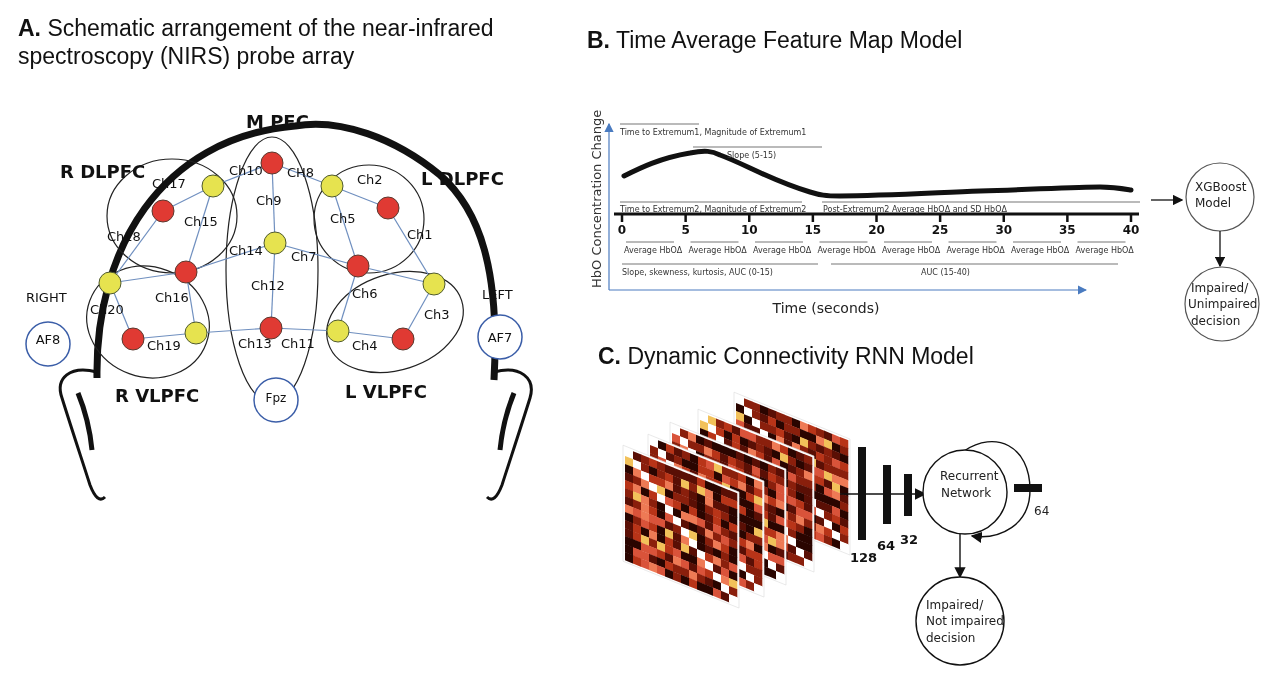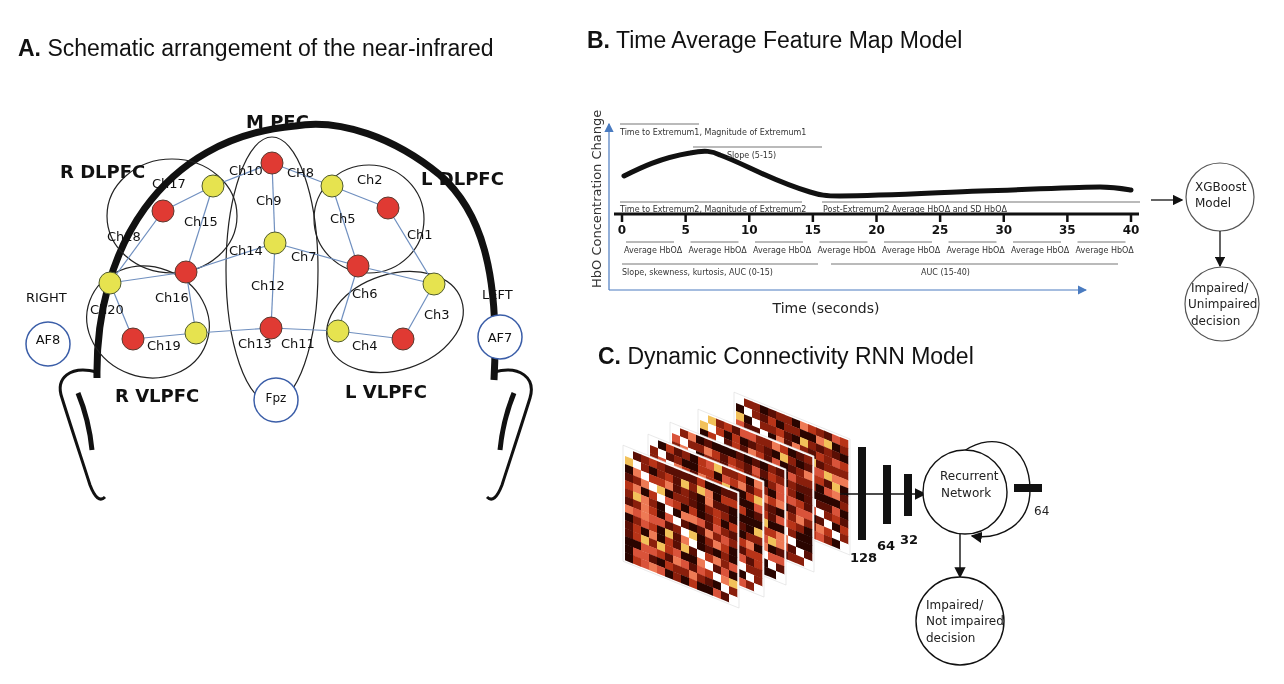--- a/index.html
+++ b/index.html
@@ -5,23 +5,24 @@
   html, body { margin: 0; padding: 0; background: #ffffff; }
   body { width: 1284px; height: 684px; position: relative; overflow: hidden; font-family: "Liberation Sans", sans-serif; color: #111; }
   .panel-title { position: absolute; font-family: "Liberation Sans", sans-serif; font-size: 23px; line-height: 28px; color: #111; }
   .panel-title b { font-weight: bold; }
   svg text { font-family: "DejaVu Sans", sans-serif; }
   #figure { position: absolute; left: 0; top: 0; }
 </style>
 </head>
 <body>
 
-<div class="panel-title" style="left:18px; top:34px;">
+<div class="panel-title" style="left:18px; top:14px;">
   <b>A.</b>
   <span>Schematic arrangement of the near-infrared</span><br>
+  <span>spectroscopy (NIRS) probe array</span>
 </div>
 
 <div class="panel-title" style="left:587px; top:26px;">
   <b>B.</b>
   <span>Time Average Feature Map Model</span>
 </div>
 
 <div class="panel-title" style="left:598px; top:342px;">
   <b>C.</b>
   <span>Dynamic Connectivity RNN Model</span>

